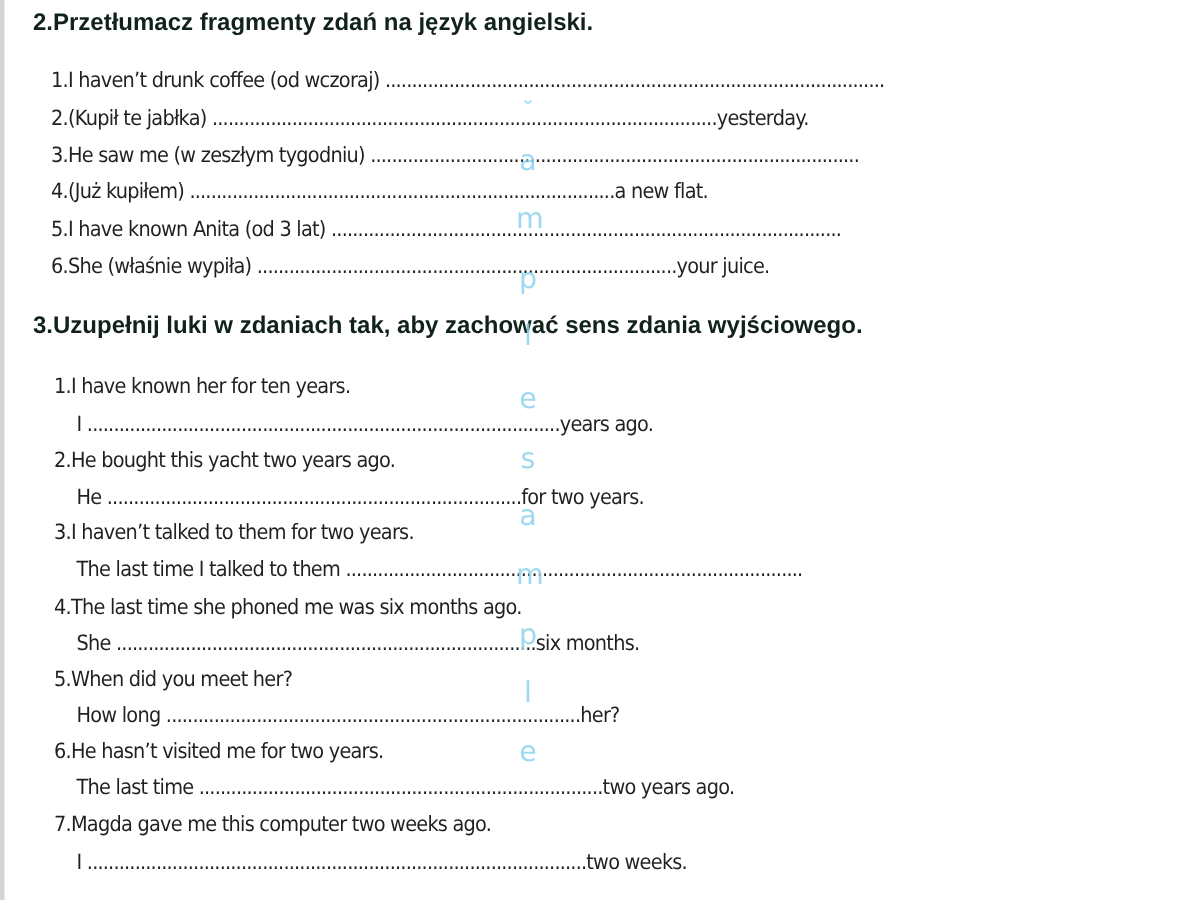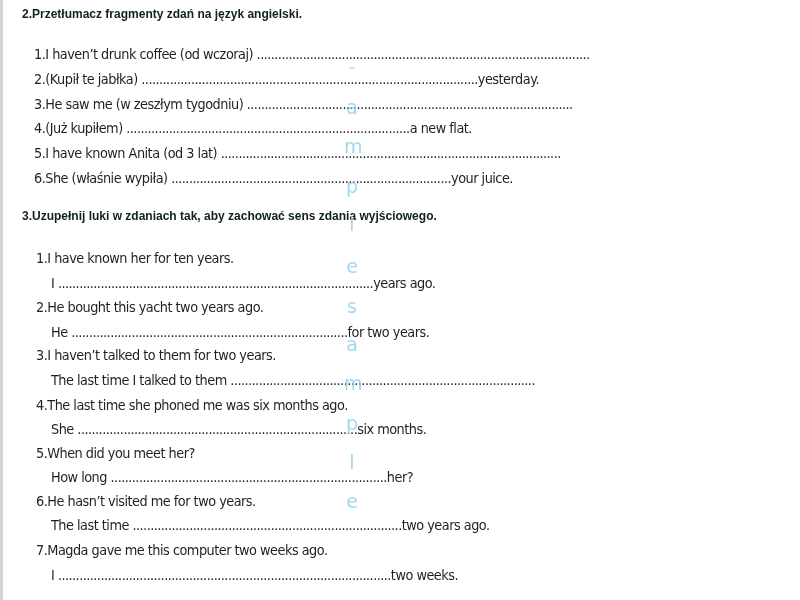--- a/index.html
+++ b/index.html
@@ -14,21 +14,21 @@
       width: 3px; height: 600px;
       background: #d4d4d4;
     }
     .page {
       position: absolute; left: 0; top: 0; width: 800px; height: 600px;
     }
     .heading {
       position: absolute;
       font-family: "Liberation Sans", sans-serif;
       font-weight: bold;
-      font-size: 12px;
+      font-size: 16px;
       color: #10221a;
       white-space: nowrap;
     }
     .line {
       position: absolute;
       font-family: "DejaVu Sans", sans-serif;
       font-size: 14px;
       color: #231f20;
       white-space: nowrap;
       letter-spacing: -0.55px;

